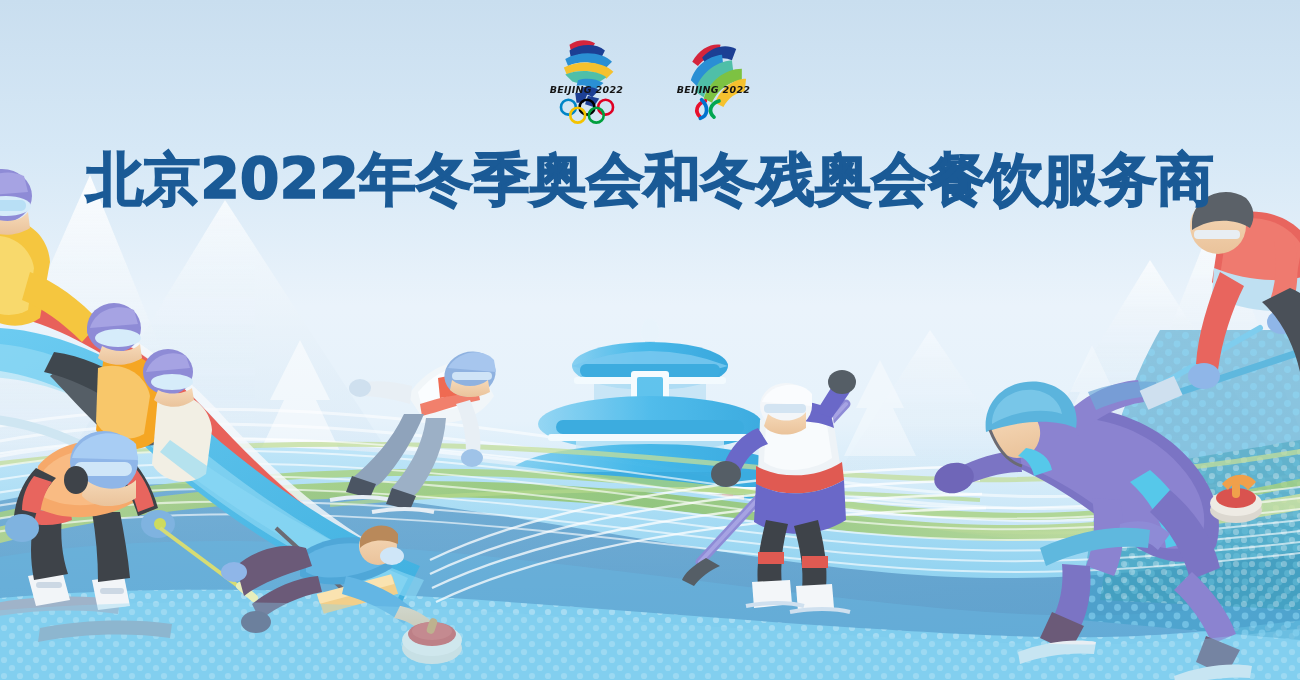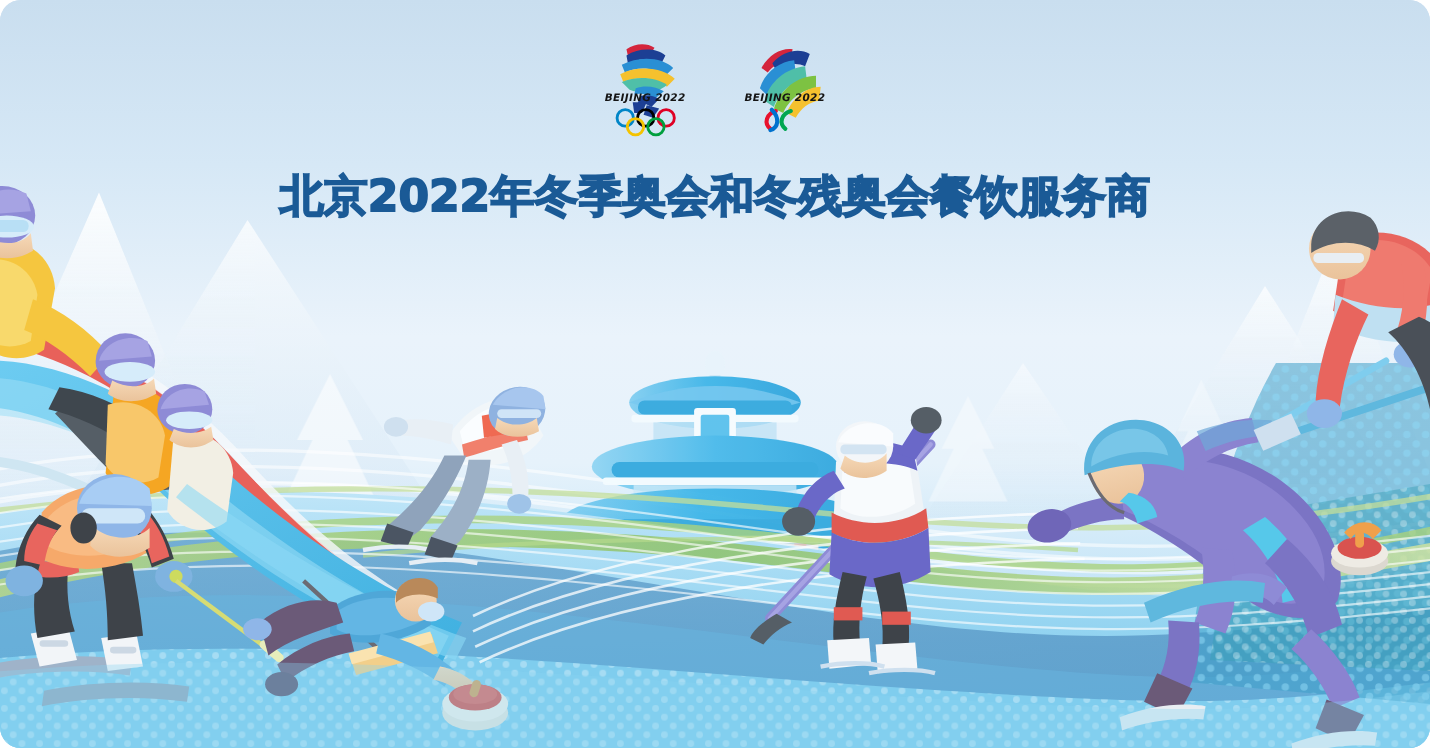--- a/index.html
+++ b/index.html
@@ -4,21 +4,20 @@
 <title>Beijing 2022 Banner</title>
 <style>
   html,body{margin:0;padding:0;background:#fff;}
   body{font-family:"Liberation Sans","DejaVu Sans",sans-serif;}
 
   #banner{
     position:relative;
     width:1300px;height:680px;
     overflow:hidden;
     background:linear-gradient(180deg,#cbdff2 0%,#d3e5f4 18%,#e2eef8 36%,#eef5fb 52%,#dfeefa 66%,#bfe3f6 82%,#9ed8f2 100%);
-    border-radius:19px;
   }
   #banner *{box-sizing:border-box;}
   .layer{position:absolute;left:0;top:0;width:1300px;height:680px;}
   svg.layer{display:block;}
 
   
   #emblems{
     position:absolute;left:0;top:32px;width:1300px;height:80px;
     display:flex;justify-content:center;align-items:flex-start;gap:42px;
     z-index:40;
@@ -27,21 +26,21 @@
 
   
   #title-wrap{
     position:absolute;left:0;top:146px;width:1300px;
     text-align:center;z-index:45;
   }
   #title{
     display:inline-block;
     font-family:"DejaVu Sans","Liberation Sans",sans-serif;
     font-weight:bold;
-    font-size:40px;
+    font-size:57px;
     line-height:66px;
     letter-spacing:0px;
     color:#1a5a96;
     white-space:nowrap;
     -webkit-text-stroke:1.6px #1a5a96;
   }
 </style>
 </head>
 <body>
 

